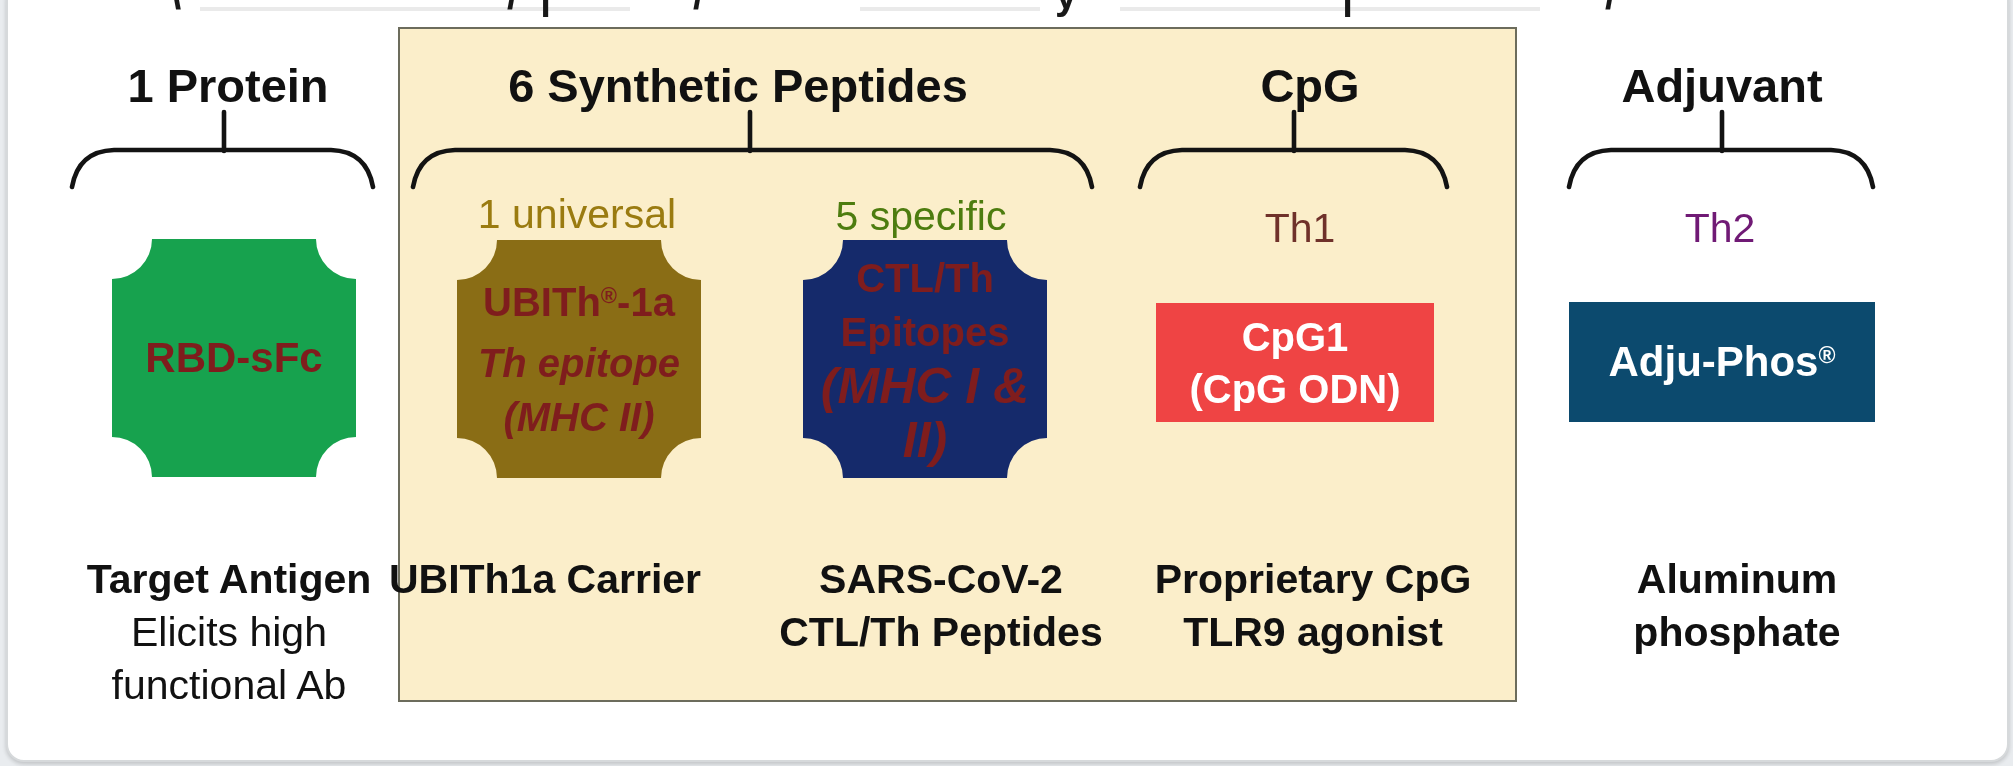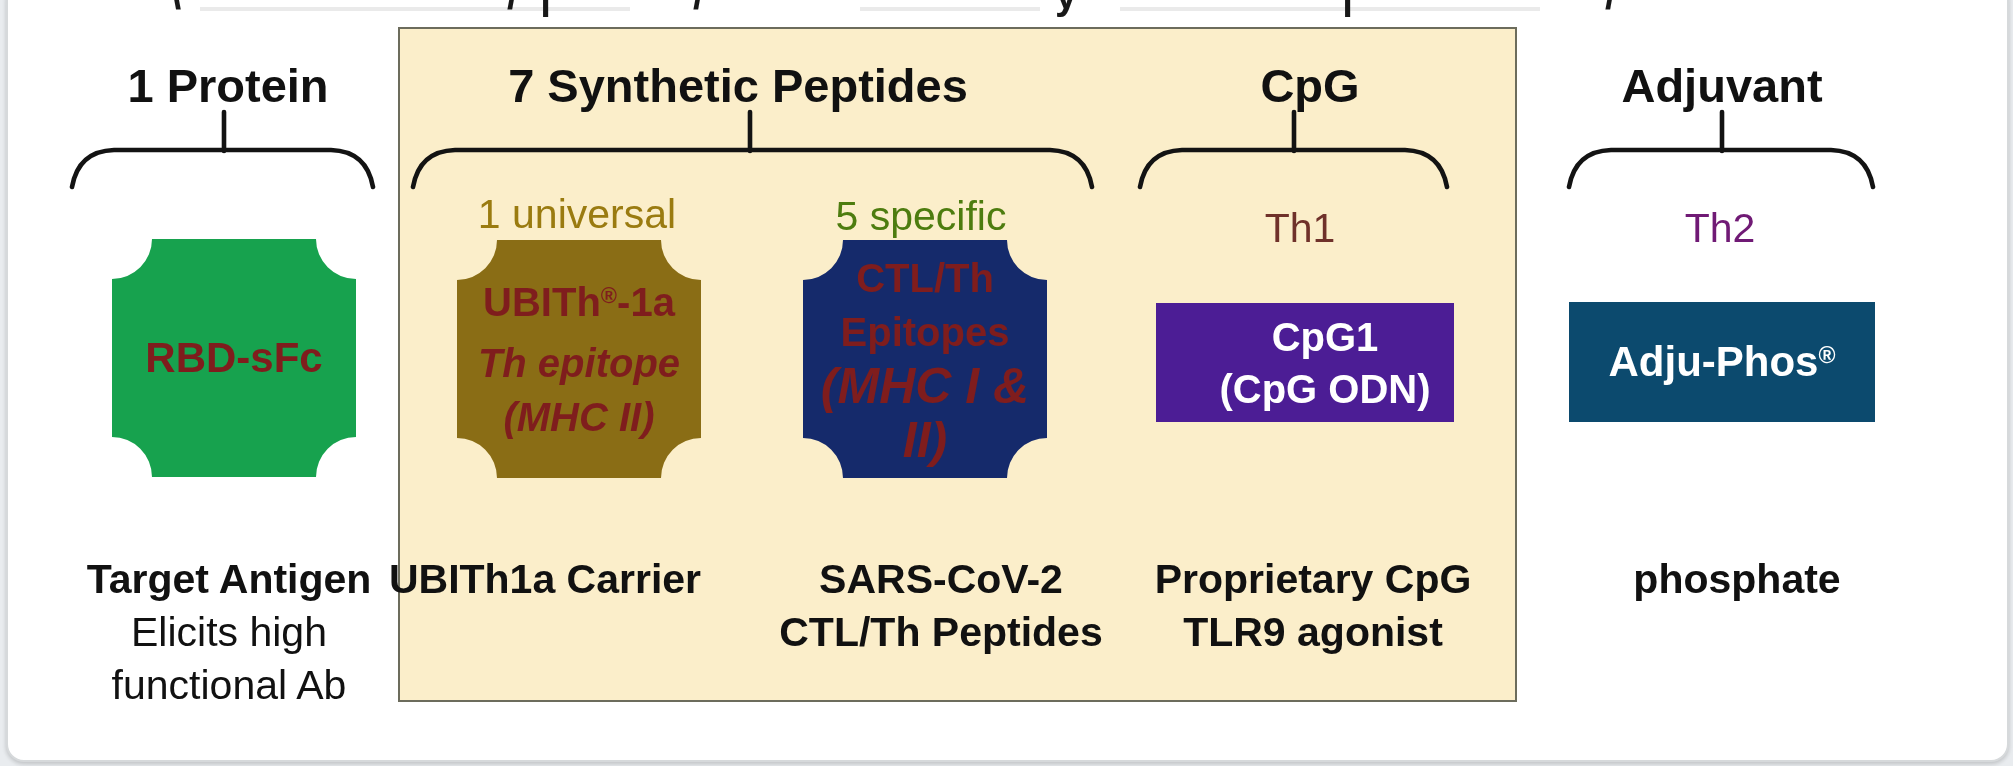--- a/index.html
+++ b/index.html
@@ -31,22 +31,22 @@
               color:#7f1d1d;font-weight:bold;font-size:40px;line-height:54px;text-align:center;}
   .shape-rbd{left:112px;top:239px;}
   .shape-rbd .txt{font-size:42px;}
   .shape-ubith{left:457px;top:240px;}
   .shape-ctl{left:803px;top:240px;}
   .it{font-style:italic;}
   sup.reg{font-size:55%;vertical-align:baseline;position:relative;top:-0.55em;}
   
   .rect-box{position:absolute;z-index:2;display:flex;flex-direction:column;
             align-items:center;justify-content:center;color:#fff;font-weight:bold;}
-  .box-cpg1{left:1156px;top:303px;width:258px;height:119px;background:#4c1d95;
-            font-size:40px;line-height:52px;padding-left:40px;}
+  .box-cpg1{left:1156px;top:303px;width:278px;height:119px;background:#ef4444;
+            font-size:40px;line-height:52px;}
   .box-adjuphos{left:1569px;top:302px;width:306px;height:120px;background:#0c4a6e;
             font-size:42px;}
   
   .cap{top:553px;font-size:41px;line-height:53px;color:#111;}
   .cap .b{font-weight:bold;}
   .cap-protein{left:229px;}
   .cap-ubith{left:545px;}
   .cap-ctl{left:941px;}
   .cap-cpg{left:1313px;}
   .cap-adjuvant{left:1737px;}
@@ -79,21 +79,21 @@
       <line x1="750" y1="112" x2="750" y2="151"></line>
       <path d="M 413,187 C 416,170 425,151 455,150 L 1050,150 C 1080,151 1089,170 1092,187"></path>
       <line x1="1294" y1="112" x2="1294" y2="151"></line>
       <path d="M 1140,187 C 1143,170 1152,151 1182,150 L 1405,150 C 1435,151 1444,170 1447,187"></path>
       <line x1="1722" y1="112" x2="1722" y2="151"></line>
       <path d="M 1569,187 C 1572,170 1581,151 1611,150 L 1831,150 C 1861,151 1870,170 1873,187"></path>
     </g>
   </svg>
 
   <div class="cx hdr" style="left:228px">1 Protein</div>
-  <div class="cx hdr" style="left:738px">7 Synthetic Peptides</div>
+  <div class="cx hdr" style="left:738px">6 Synthetic Peptides</div>
   <div class="cx hdr" style="left:1310px">CpG</div>
   <div class="cx hdr" style="left:1722px">Adjuvant</div>
 
   <div class="cx tag tag-universal">1 universal</div>
   <div class="cx tag tag-specific">5 specific</div>
   <div class="cx tag tag-th1">Th1</div>
   <div class="cx tag tag-th2">Th2</div>
 
   <div class="shape shape-rbd">
     <svg width="244" height="238" viewBox="0 0 244 238">
@@ -144,15 +144,16 @@
   </div>
   <div class="cx cap cap-ctl">
     <div class="b">SARS-CoV-2</div>
     <div class="b">CTL/Th Peptides</div>
   </div>
   <div class="cx cap cap-cpg">
     <div class="b">Proprietary CpG</div>
     <div class="b">TLR9 agonist</div>
   </div>
   <div class="cx cap cap-adjuvant">
+    <div class="b">Aluminum</div>
     <div class="b">phosphate</div>
   </div>
 </div>
 
 </body></html>

